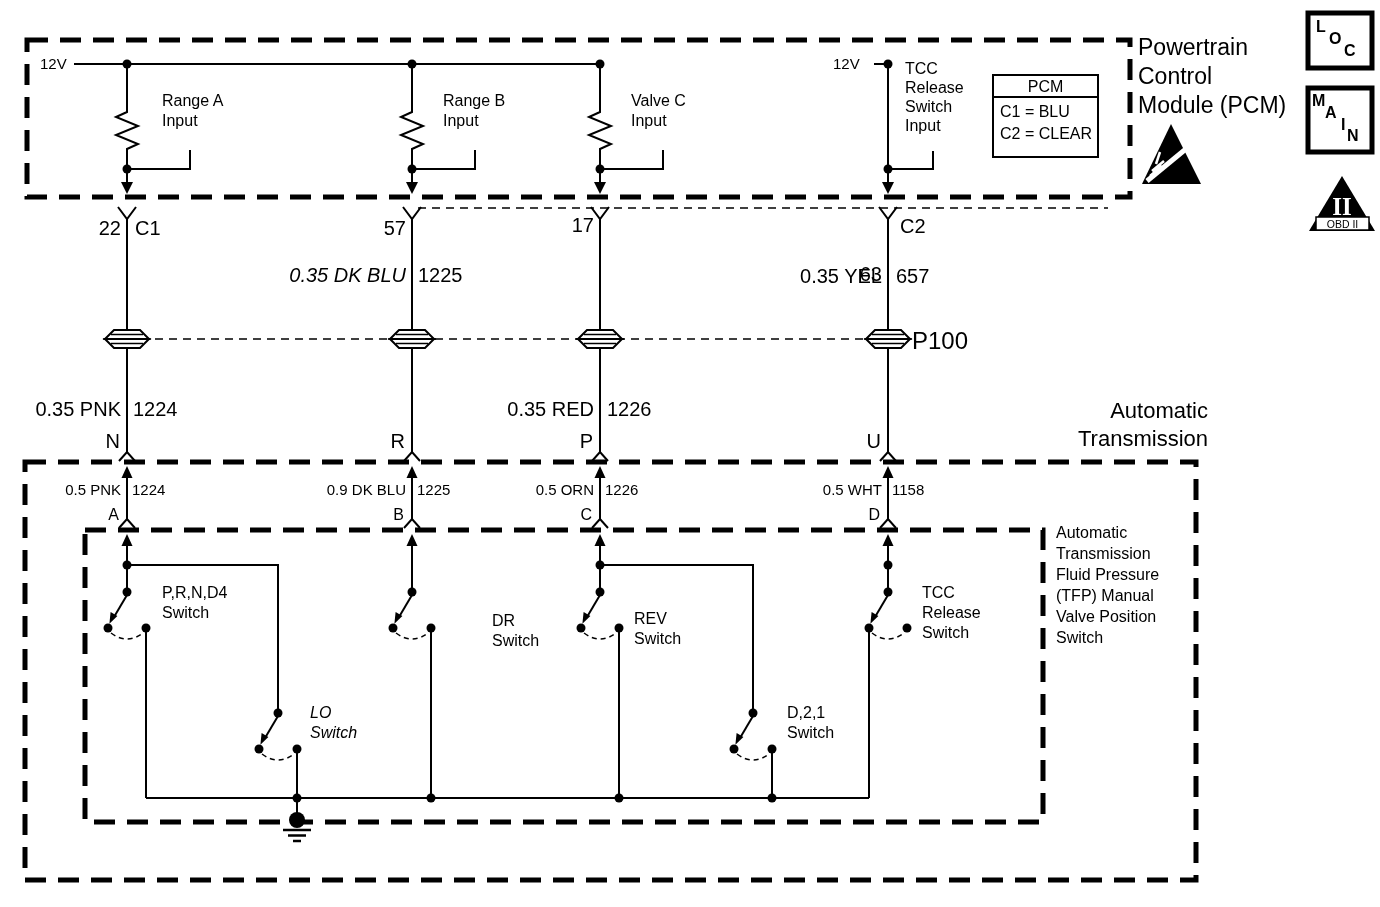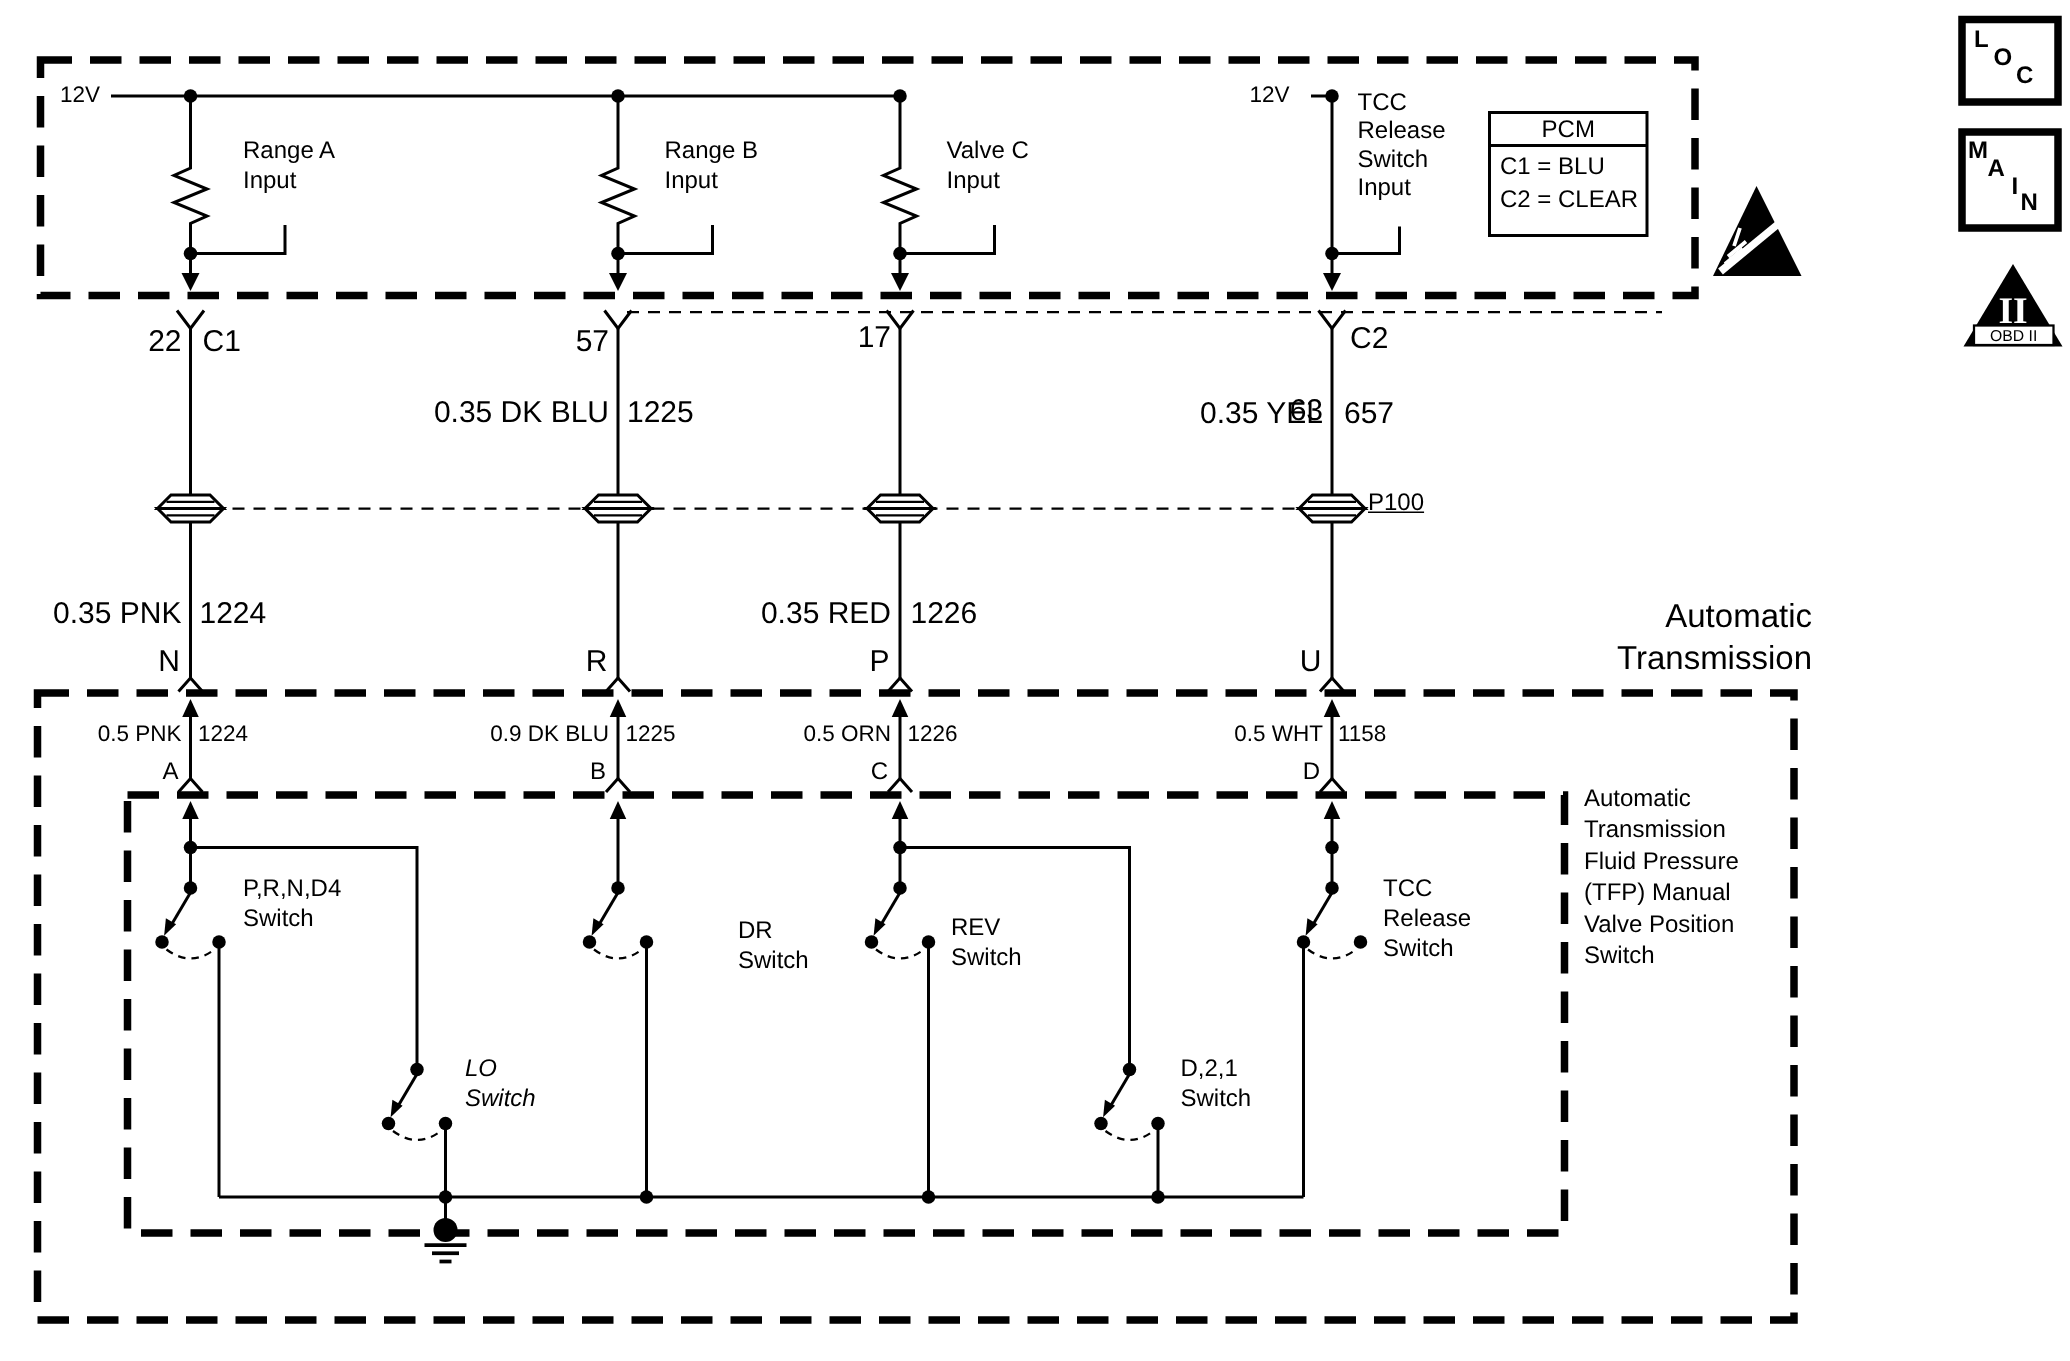--- a/index.html
+++ b/index.html
@@ -3,21 +3,21 @@
 <meta charset="utf-8">
 <style>
   html,body{margin:0;padding:0;background:#fff;}
   #stage{position:relative;width:1380px;height:907px;background:#fff;overflow:hidden;
          font-family:"Liberation Sans",sans-serif;color:#000;}
   #diagram-svg{position:absolute;left:0;top:0;}
   .lbl{position:absolute;white-space:pre-line;color:#000;line-height:1.18;}
   .s15{font-size:15px;}
   .s16{font-size:16px;line-height:20px;}
   .s20{font-size:20px;}
-  .s21{font-size:16px;text-decoration:underline;}
+  .s21{font-size:24px;}
   .s22{font-size:22px;line-height:28px;}
   .s23{font-size:23px;line-height:29px;}
   .r{width:140px;text-align:right;}
   .ctr{text-align:center;}
   .badge-letter{position:absolute;font-size:16px;font-weight:bold;}
 </style>
 </head>
 <body>
 
 <div id="stage">
@@ -202,29 +202,32 @@
 <div class="lbl s15" style="left:833px;top:55px;">12V</div>
 <div class="lbl s16" style="left:905px;top:59px;line-height:19px;">TCC
 Release
 Switch
 Input</div>
 
 <div class="lbl s16 ctr" style="left:993px;top:77px;width:105px;">PCM</div>
 <div class="lbl s16" style="left:1000px;top:102px;text-align:center;">C1 = BLU</div>
 <div class="lbl s16" style="left:1000px;top:124px;">C2 = CLEAR</div>
 
+<div class="lbl s23" style="left:1138px;top:33px;">Powertrain
+Control
+Module (PCM)</div>
 
 <div class="lbl s20 r" style="left:-19px;top:217px;">22</div>
 <div class="lbl s20" style="left:135px;top:217px;">C1</div>
 <div class="lbl s20 r" style="left:266px;top:217px;">57</div>
 <div class="lbl s20 r" style="left:454px;top:214px;">17</div>
 <div class="lbl s20 r" style="left:742px;top:215px;margin-top:48px;">63</div>
 <div class="lbl s20" style="left:900px;top:215px;">C2</div>
 
-<div class="lbl s20 r" style="left:266px;top:264px;">0.35 DK BLU</div>
+<div class="lbl s20 r" style="left:266px;top:264px;font-style:italic;">0.35 DK BLU</div>
 <div class="lbl s20" style="left:418px;top:264px;">1225</div>
 <div class="lbl s20 r" style="left:742px;top:265px;">0.35 YEL</div>
 <div class="lbl s20" style="left:896px;top:265px;">657</div>
 
 <div class="lbl s21" style="left:912px;top:327px;">P100</div>
 
 <div class="lbl s20 r" style="left:-19px;top:398px;">0.35 PNK</div>
 <div class="lbl s20" style="left:133px;top:398px;">1224</div>
 <div class="lbl s20 r" style="left:454px;top:398px;">0.35 RED</div>
 <div class="lbl s20" style="left:607px;top:398px;">1226</div>

